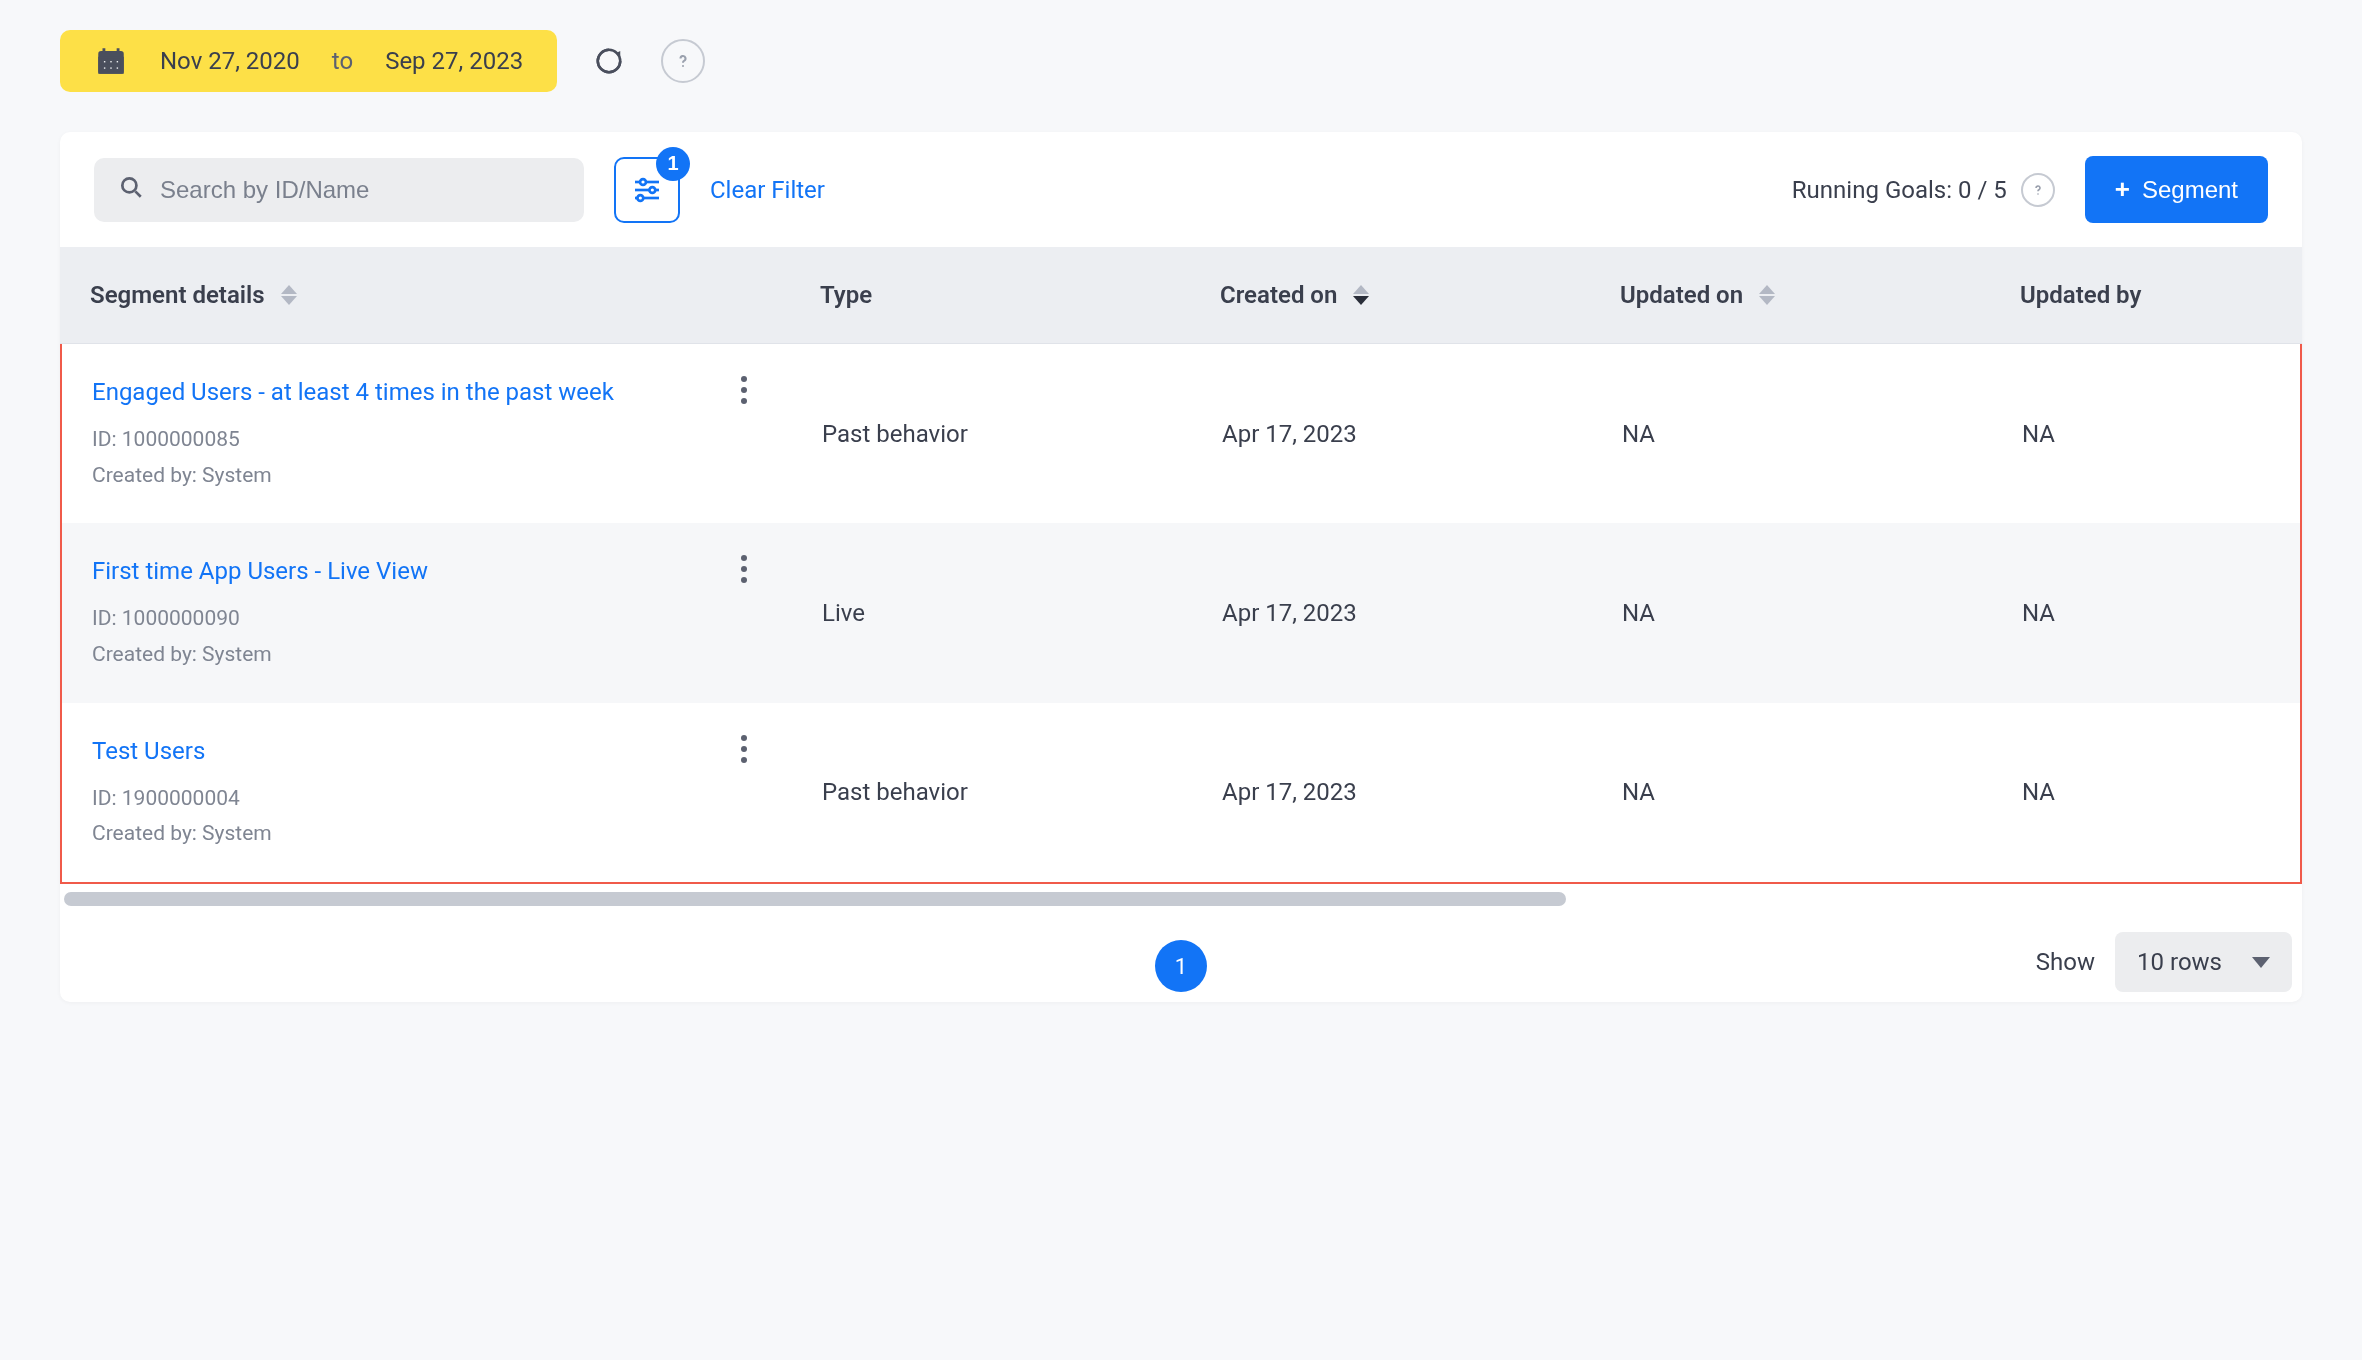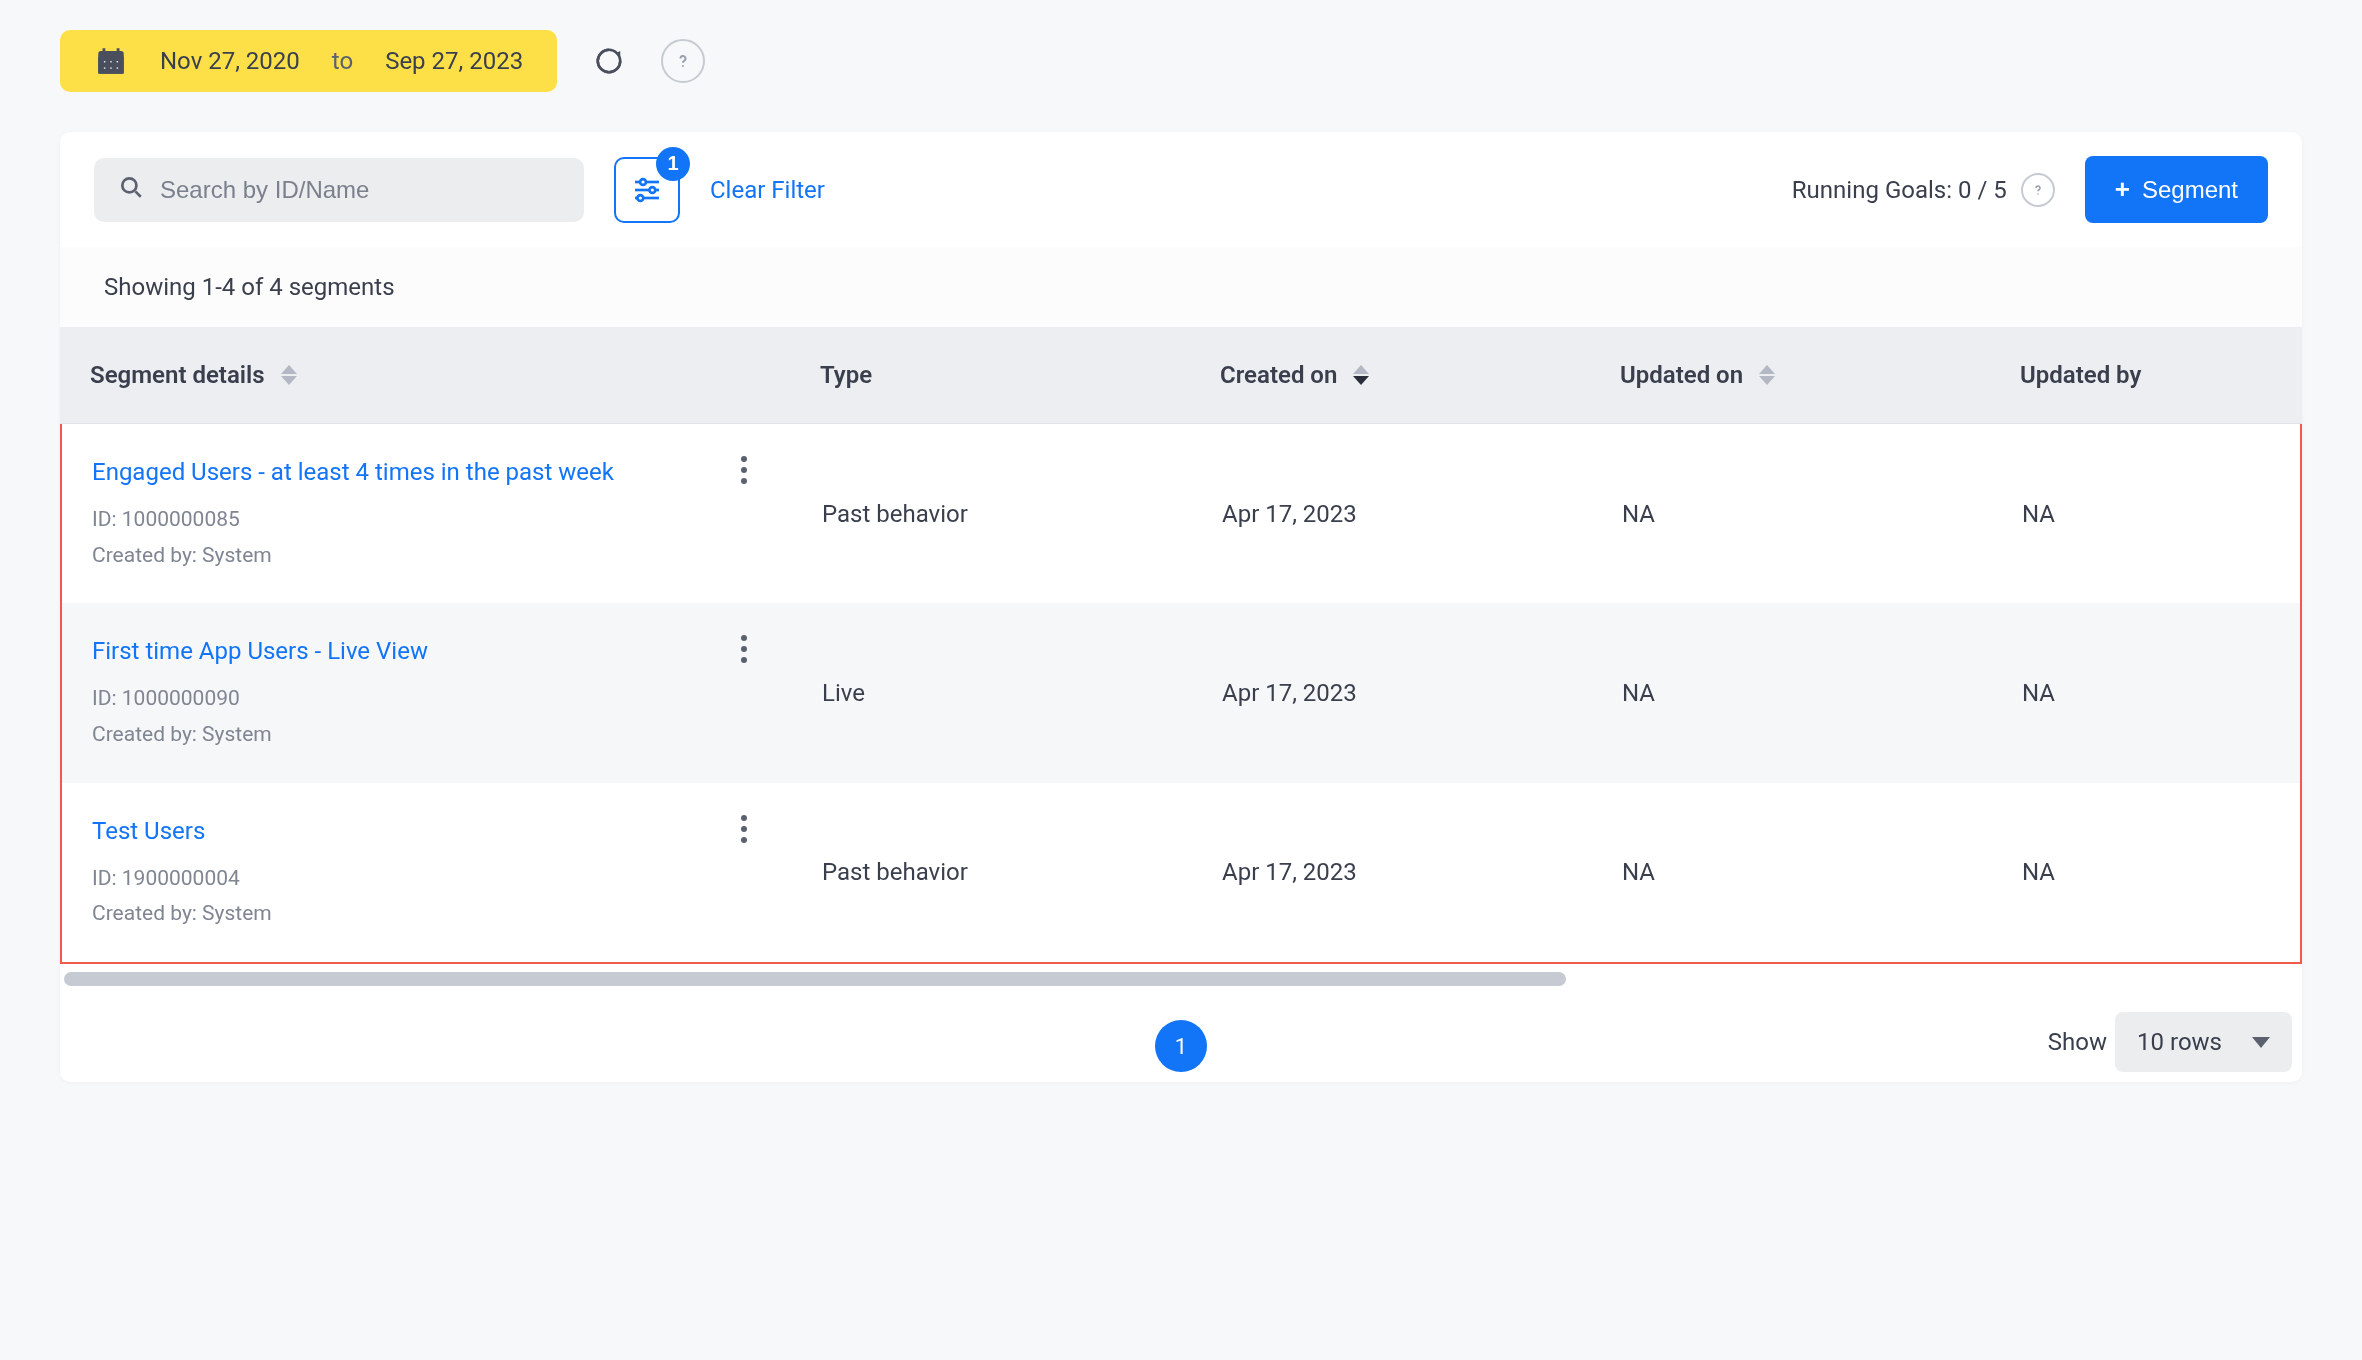--- a/index.html
+++ b/index.html
@@ -129,21 +129,21 @@
     display: flex; align-items: center; justify-content: center;
     position: relative; padding: 8px 10px 10px;
   }
   .page-badge {
     width: 52px; height: 52px; border-radius: 50%;
     background: #1274f6; color: #fff; display: flex;
     align-items: center; justify-content: center; font-size: 22px;
   }
   .rows-picker {
     position: absolute; right: 10px; top: 0;
-    display: flex; align-items: center; gap: 8px; color: #3a3f4d;
+    display: flex; align-items: center; gap: 20px; color: #3a3f4d;
   }
   .select {
     background: #ecedef; border-radius: 8px; padding: 16px 22px;
     display: flex; align-items: center; gap: 30px; cursor: pointer;
   }
   .chev-down {
     width: 0; height: 0; border-left: 9px solid transparent; border-right: 9px solid transparent;
     border-top: 11px solid #5c6170;
   }
 </style>
@@ -223,21 +223,20 @@
         </svg>
       </span>
     </div>
 
     <button class="primary-btn">
       <span class="plus">+</span>
       <span>Segment</span>
     </button>
   </div>
 
-  <div class="summary">Showing 1-4 of 4 segments</div>
 
   <table>
     <thead>
       <tr>
         <th class="col-details">
           <span class="th-inner">
             <span>Segment details</span>
             <span class="sort-icon">
               <span class="tri up"></span>
                 <span class="tri down"></span>

